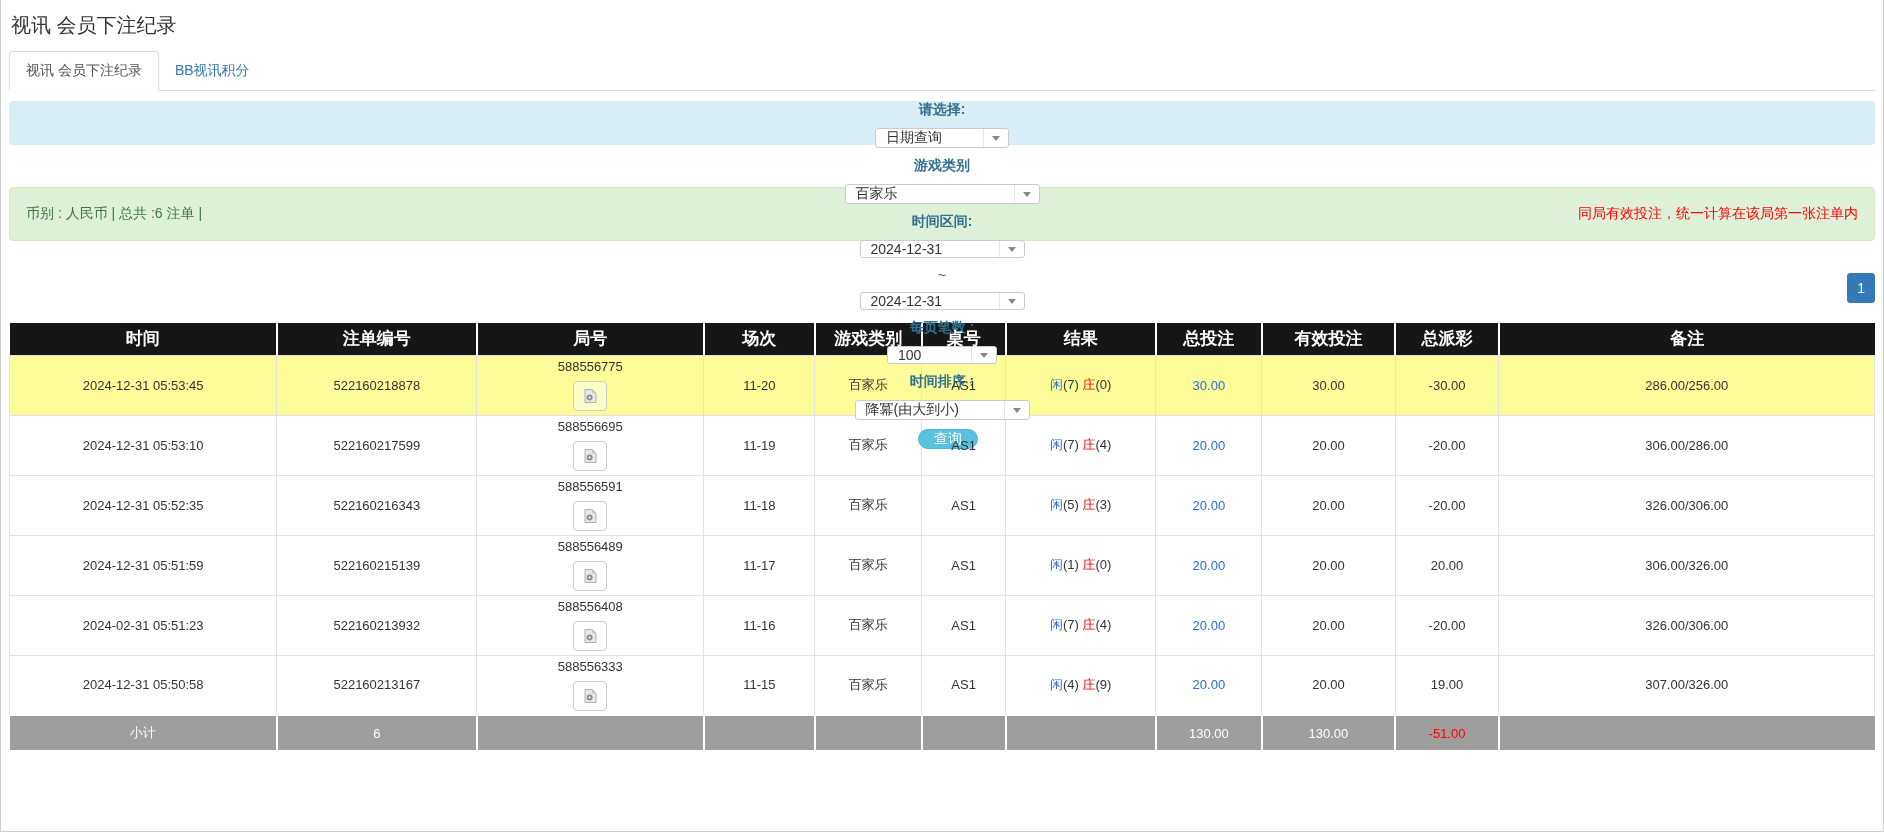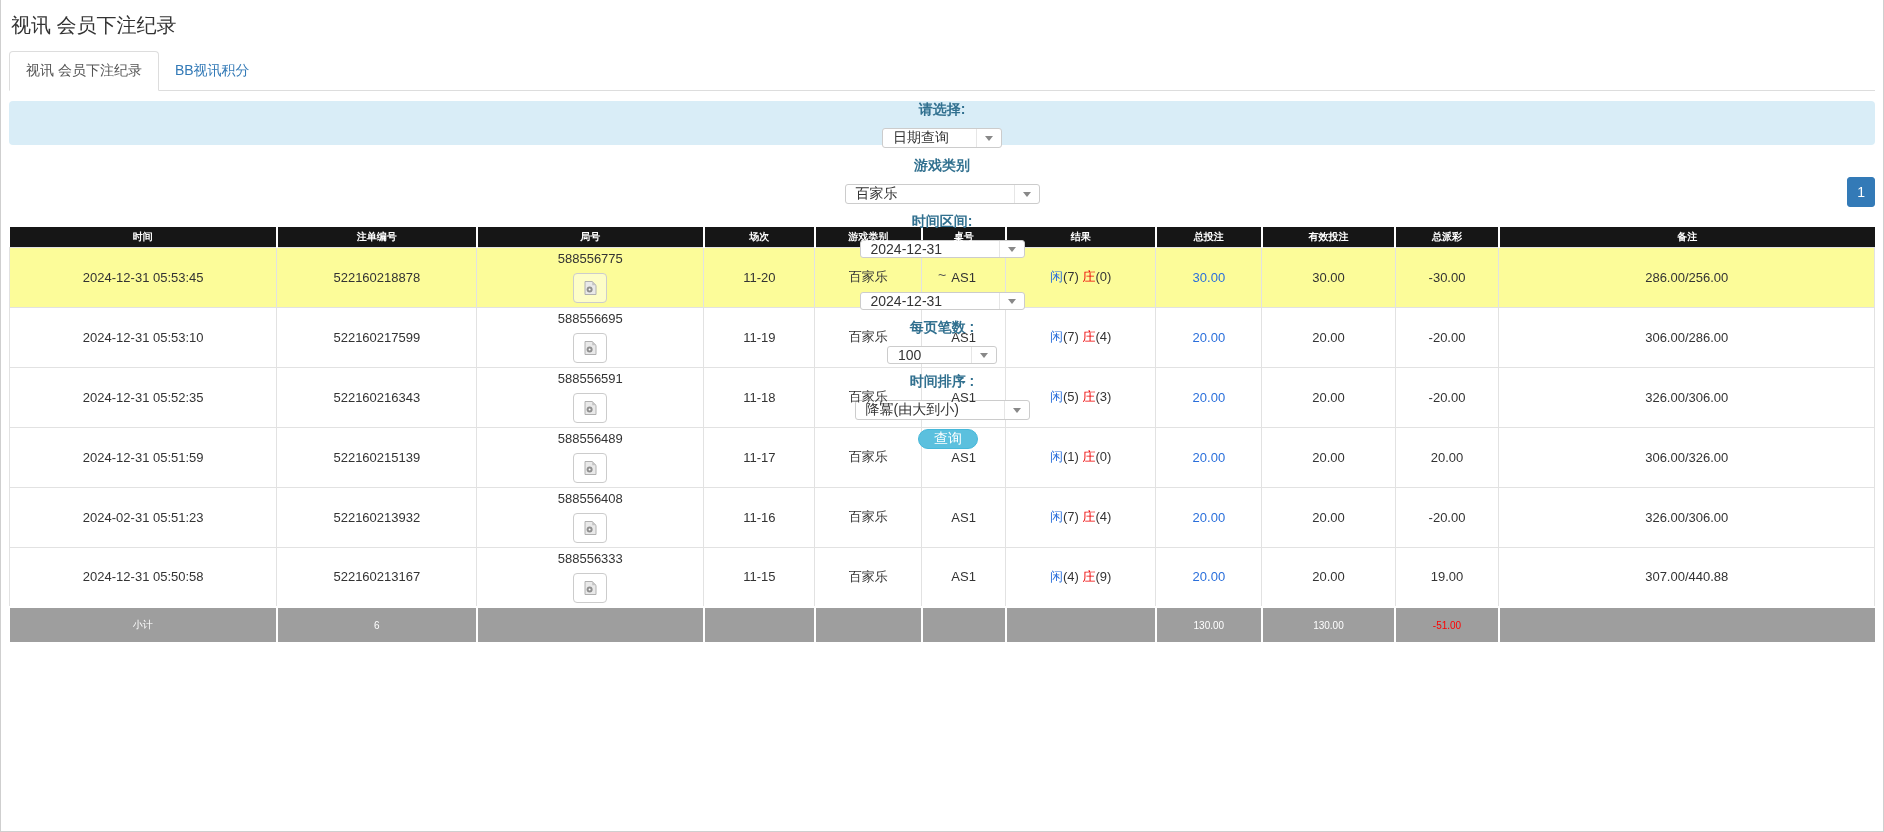--- a/index.html
+++ b/index.html
@@ -35,21 +35,21 @@
     flex-direction:column;
   }
   .filter-label { font-weight:bold; color:var(--filter-label,#31708f); }
   .select {
     background:#fff; border:1px solid #ccc; border-radius:3px; height:30px;
     display:flex; align-items:center; justify-content:space-between;
     padding-left:10px; color:#333; cursor:pointer;
   }
   .arrow-zone { width:25px; height:100%; display:flex; align-items:center; justify-content:center; border-left:1px solid #e6e6e6; }
   .caret { width:0; height:0; border-left:4px solid transparent; border-right:4px solid transparent; border-top:5px solid #888; }
-  .w150{width:120px}.w195{width:195px}.w165{width:165px}.w110{width:110px}.w175{width:175px}
+  .w150{width:134px}.w195{width:195px}.w165{width:165px}.w110{width:110px}.w175{width:175px}
   .tilde { color:#555; }
   .search-btn {
     margin-left:12px; background:var(--accent,#5bc0de); border:1px solid #46b8da;
     color:#fff; font-size:14px; height:34px; padding:0 15px; border-radius:12px; cursor:pointer;
     font-family:inherit;
   }
 
   
   .info-bar {
     margin-top:42px; height:54px;
@@ -64,41 +64,41 @@
   .page-btn {
     min-width:26px; height:30px; padding:0 9px;
     background:var(--page-blue,#337ab7); border:1px solid #337ab7; border-radius:3px;
     color:#fff; font-size:14px; display:flex; align-items:center; justify-content:center; cursor:pointer;
   }
 
   
   .bet-table { width:100%; margin-top:20px; border-collapse:collapse; table-layout:fixed; }
   .bet-table thead th {
     background:var(--header-bg,#161616); color:#fff; font-weight:bold;
-    height:20px; font-size:10px; border-left:2px solid #fff; text-align:center;
+    height:32px; font-size:17px; border-left:2px solid #fff; text-align:center;
   }
   .bet-table thead th:first-child { border-left:none; }
   .bet-table tbody td {
     height:60px; text-align:center; border:1px solid #e2e2e2;
     font-size:13px; color:#333; background:#fff;
   }
   tr.highlight td { background:var(--highlight,#fcfc99); }
   .blue { color:var(--link-blue,#2a6fdb); }
   .red  { color:var(--neg-red,#ee0000); }
   a.bet-link { color:var(--link-blue,#2a6fdb); text-decoration:none; cursor:pointer; }
   .round-inner { display:flex; align-items:center; justify-content:center; gap:7px;flex-direction:column; }
   .video-btn {
     width:34px; height:30px; border:1px solid #ccc; border-radius:4px;
     background:rgba(255,255,255,0.45); display:inline-flex; align-items:center; justify-content:center;
     cursor:pointer;
   }
   tr.summary td {
     background:var(--summary-gray,#9e9e9e); color:#fff; height:35px;
     border:none; border-left:2px solid #fff; border-top:2px solid #fff;
-    font-size:10px; text-align:center;
+    font-size:13px; text-align:center;
   }
   tr.summary td:first-child { border-left:none; }
   tr.summary td.red { color:var(--warn-red,#ff0000); }
 </style>
 </head>
 <body>
 
 <div class="page">
 
   <div class="page-title">视讯 会员下注纪录</div>
@@ -152,20 +152,24 @@
     <div class="select w175">
       <span>降冪(由大到小)</span>
       <span class="arrow-zone">
           <span class="caret"></span>
         </span>
     </div>
 
     <button class="search-btn">查询</button>
   </div>
 
+  <div class="info-bar">
+    <span class="info-left">币别 : 人民币 | 总共 :6 注单 |</span>
+    <span class="info-note">同局有效投注，统一计算在该局第一张注单内</span>
+  </div>
 
   <div class="pagination-row">
     <div class="page-btn">1</div>
   </div>
 
   <table class="bet-table">
     <colgroup>
       <col style="width:265px">
         <col style="width:198px">
         <col style="width:225px">
@@ -335,21 +339,21 @@
               </button>
             </div>
           </td>
           <td>11-15</td>
           <td>百家乐</td>
           <td>AS1</td>
           <td><span class="blue">闲</span><span>(4) </span><span class="red">庄</span><span>(9)</span></td>
           <td><a class="bet-link">20.00</a></td>
           <td>20.00</td>
           <td>19.00</td>
-          <td>307.00/440.88</td>
+          <td>307.00/326.00</td>
         </tr>
         <tr class="summary">
           <td>小计</td>
           <td>6</td>
           <td></td>
           <td></td>
           <td></td>
           <td></td>
           <td></td>
           <td>130.00</td>

